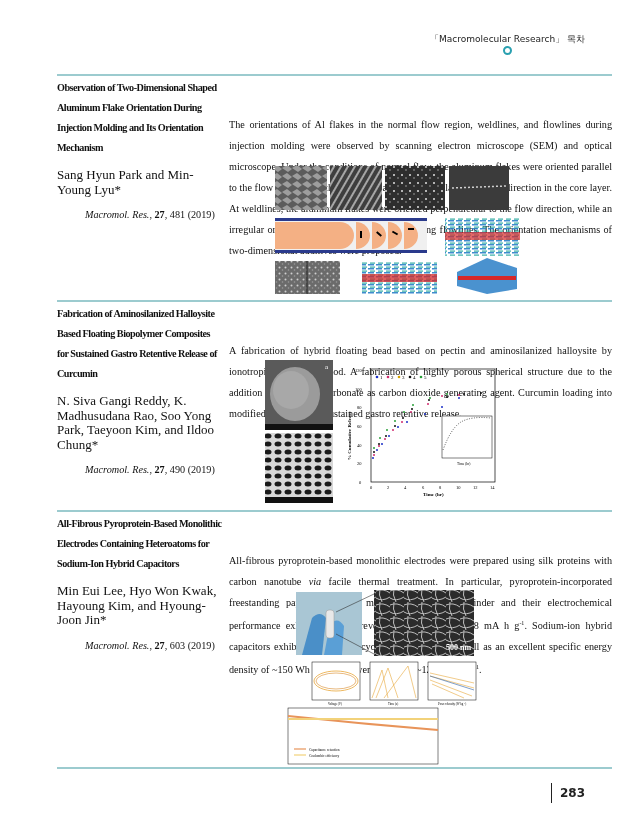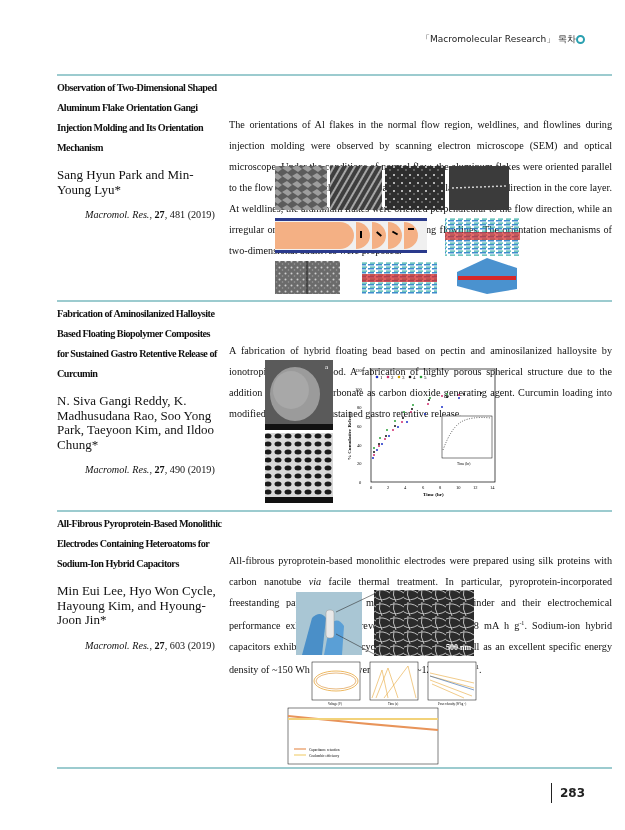--- a/index.html
+++ b/index.html
@@ -1,19 +1,19 @@
 <!DOCTYPE html>
 <html><head>
   <meta charset="utf-8">
   <style>
     * { box-sizing: border-box; margin: 0; padding: 0; }
     html, body { width: 625px; height: 830px; background: #ffffff; overflow: hidden; }
     body { position: relative; font-family: "Liberation Serif", serif; color: #111; }
 
-    .header { position: absolute; top: 33px; right: 40px; font-family: "DejaVu Sans", sans-serif; font-size: 9px; color: #222; display: flex; align-items: center; gap: 0; }
+    .header { position: absolute; top: 33px; right: 40px; font-family: "DejaVu Sans", sans-serif; font-size: 9px; color: #222; display: flex; align-items: center; gap: 0; flex-direction: column; }
     .header .ring { width: 9px; height: 9px; border-radius: 50%; border: 2.5px solid #2aa0b0; display: inline-block; }
 
     .entry { position: absolute; left: 57px; width: 555px; }
     .rule { position: absolute; left: 57px; width: 555px; height: 1.5px; background: #9ccbcf; }
 
     .left { position: absolute; left: 0; top: 0; width: 165px; }
     .title { font-weight: bold; font-size: 10.2px; line-height: 20px; letter-spacing: -0.5px; }
     .authors { font-size: 13px; line-height: 14.5px; margin-top: 10px; }
     .cite { font-size: 10.2px; margin-top: 12px; margin-left: 28px; }
     .cite i { font-style: italic; }
@@ -33,21 +33,21 @@
 <body>
 
 <div class="header">
   <span>「Macromolecular Research」 목차</span>
   <span class="ring"></span>
 </div>
 
 <div class="rule" style="top:74px;"></div>
 <div class="entry" style="top:78px;">
   <div class="left">
-    <div class="title">Observation of Two-Dimensional Shaped Aluminum Flake Orientation Gangi Injection Molding and Its Orientation Mechanism</div>
+    <div class="title">Observation of Two-Dimensional Shaped Aluminum Flake Orientation During Injection Molding and Its Orientation Mechanism</div>
     <div class="authors">Sang Hyun Park and Min-Young Lyu*</div>
     <div class="cite">
       <i>Macromol. Res.</i>, <b>27</b><span>, 481 (2019)</span>
     </div>
   </div>
   <div class="abstract">The orientations of Al flakes in the normal flow region, weldlines, and flowlines during injection molding were observed by scanning electron microscope (SEM) and optical microscope. Under the conditions of normal flow, the aluminum flakes were oriented parallel to the flow direction in the skin layer and perpendicular to the flow direction in the core layer. At weldlines, the aluminum flakes were oriented perpendicular to the flow direction, while an irregular orientation occurred under ribs, showing flowlines. The orientation mechanisms of two-dimensional additives were proposed.</div>
 </div>
 
 <div class="figure" style="left:272px; top:164px; width:250px; height:130px;">
   <svg width="250" height="130" viewBox="0 0 250 130">
@@ -215,21 +215,21 @@
       <path d="M90 90 Q98 68 108 62 T138 58" fill="none" stroke="#555" stroke-width="1" stroke-dasharray="1 1.5"></path>
       <text x="104" y="105" font-size="3.5">Time (hr)</text>
     </g>
   </svg>
 </div>
 
 <div class="rule" style="top:510px;"></div>
 <div class="entry" style="top:514px;">
   <div class="left">
     <div class="title">All-Fibrous Pyroprotein-Based Monolithic Electrodes Containing Heteroatoms for Sodium-Ion Hybrid Capacitors</div>
-    <div class="authors">Min Eui Lee, Hyo Won Cycle, Hayoung Kim, and Hyoung-Joon Jin*</div>
+    <div class="authors">Min Eui Lee, Hyo Won Kwak, Hayoung Kim, and Hyoung-Joon Jin*</div>
     <div class="cite">
       <i>Macromol. Res.</i>, <b>27</b><span>, 603 (2019)</span>
     </div>
   </div>
   <div class="abstract"><span>All-fibrous pyroprotein-based monolithic electrodes were prepared using silk proteins with carbon nanotube </span><i>via</i><span> facile thermal treatment. In particular, pyroprotein-incorporated freestanding papers formed a monolith without any binder and their electrochemical performance exhibited highly reversible capacity of ~228 mA h g</span><sup>-1</sup><span>. Sodium-ion hybrid capacitors exhibited a superior cycling performance as well as an excellent specific energy density of ~150 Wh kg</span><sup>-1</sup><span>and power density of ~12,100 W kg</span><sup>-1</sup><span>.</span></div>
 </div>
 
 <div class="figure" style="left:264px; top:588px; width:255px; height:180px;">
   <svg width="255" height="180" viewBox="0 0 255 180">
     <defs>

